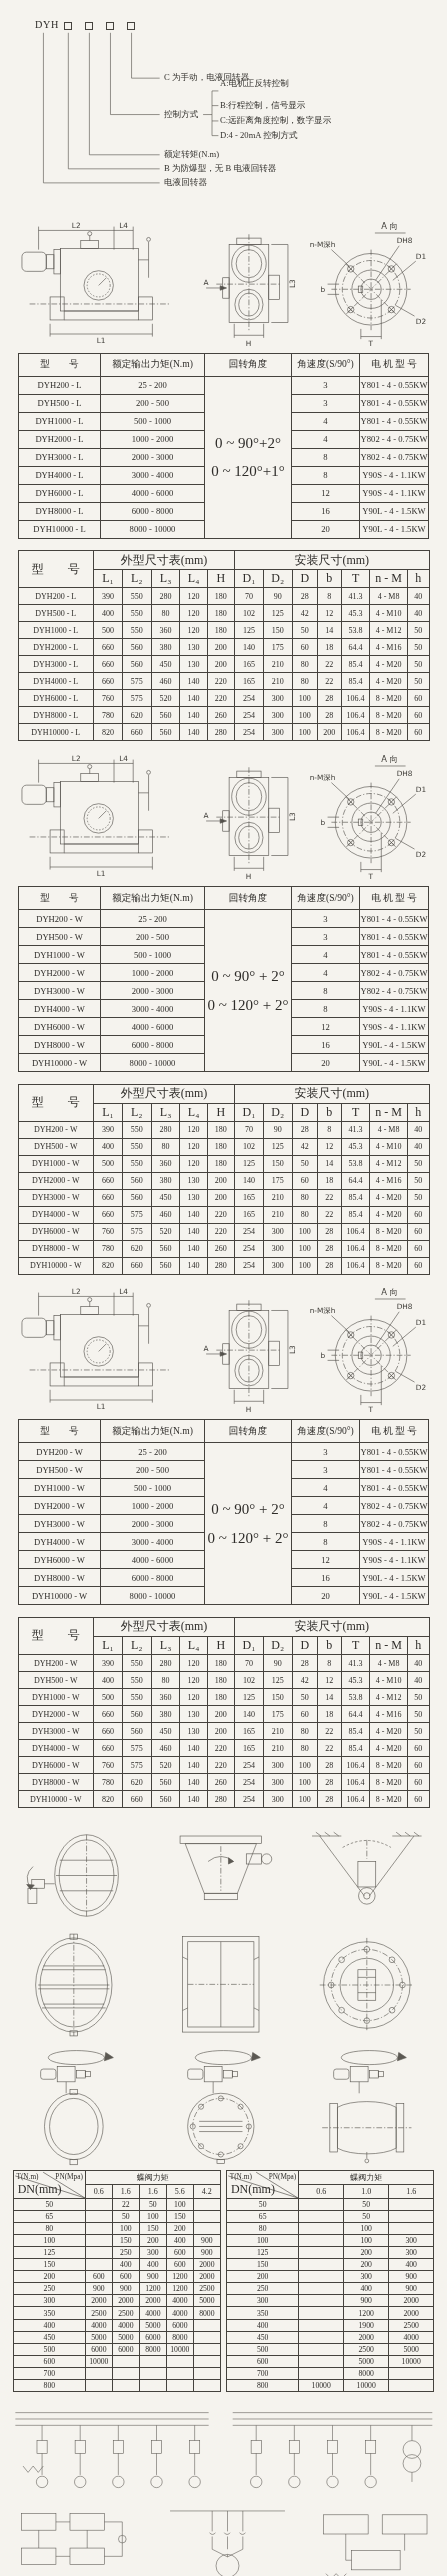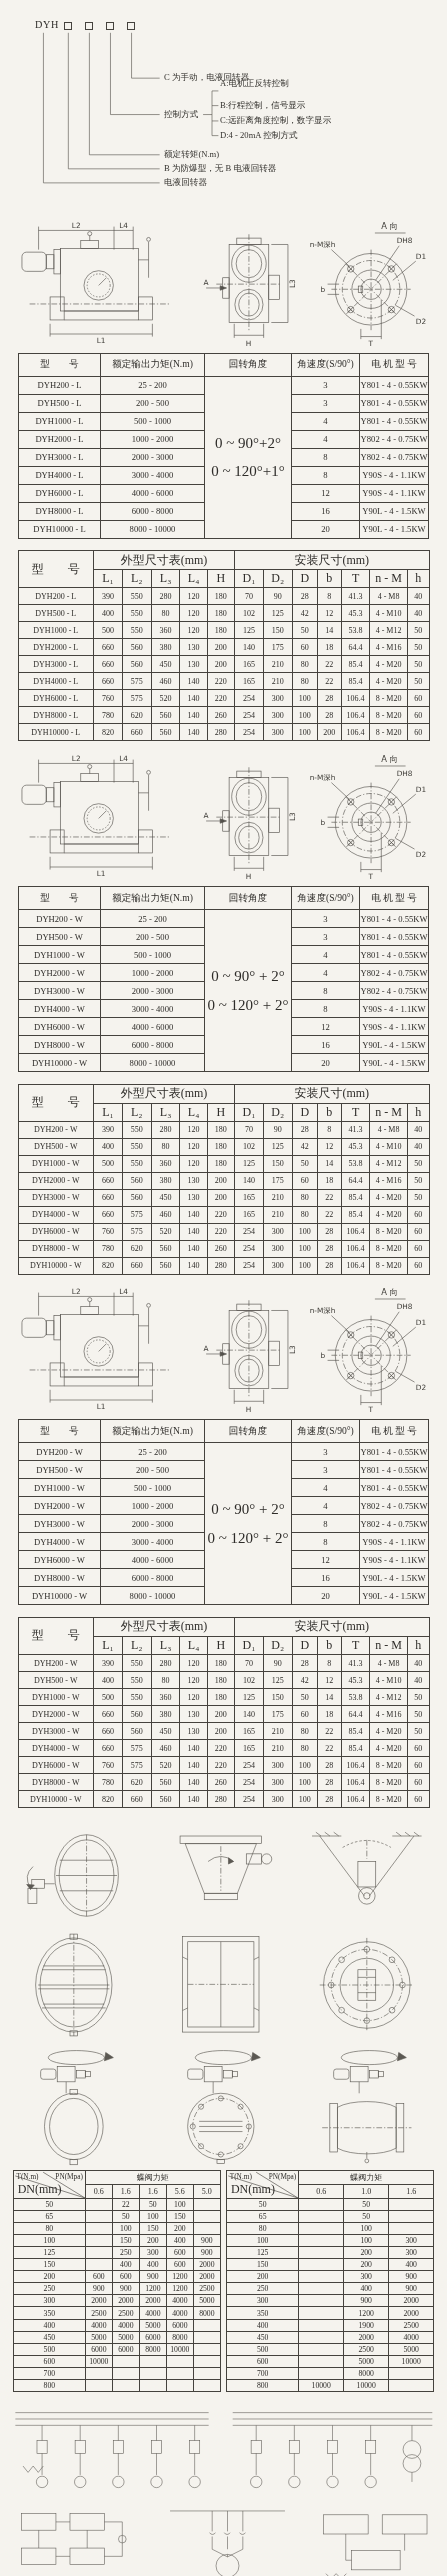--- a/index.html
+++ b/index.html
@@ -1311,21 +1311,21 @@
               <span class="cp">PN(Mpa)</span>
               <span class="cd">DN(mm)</span>
             </th>
             <th colspan="5">蝶阀力矩</th>
           </tr>
           <tr>
             <th>0.6</th>
             <th>1.6</th>
             <th>1.6</th>
             <th>5.6</th>
-            <th>5.0</th>
+            <th>4.2</th>
           </tr>
         </thead>
         <tbody>
           <tr>
             <td>50</td>
             <td></td>
             <td>22</td>
             <td>50</td>
             <td>100</td>
             <td></td>

